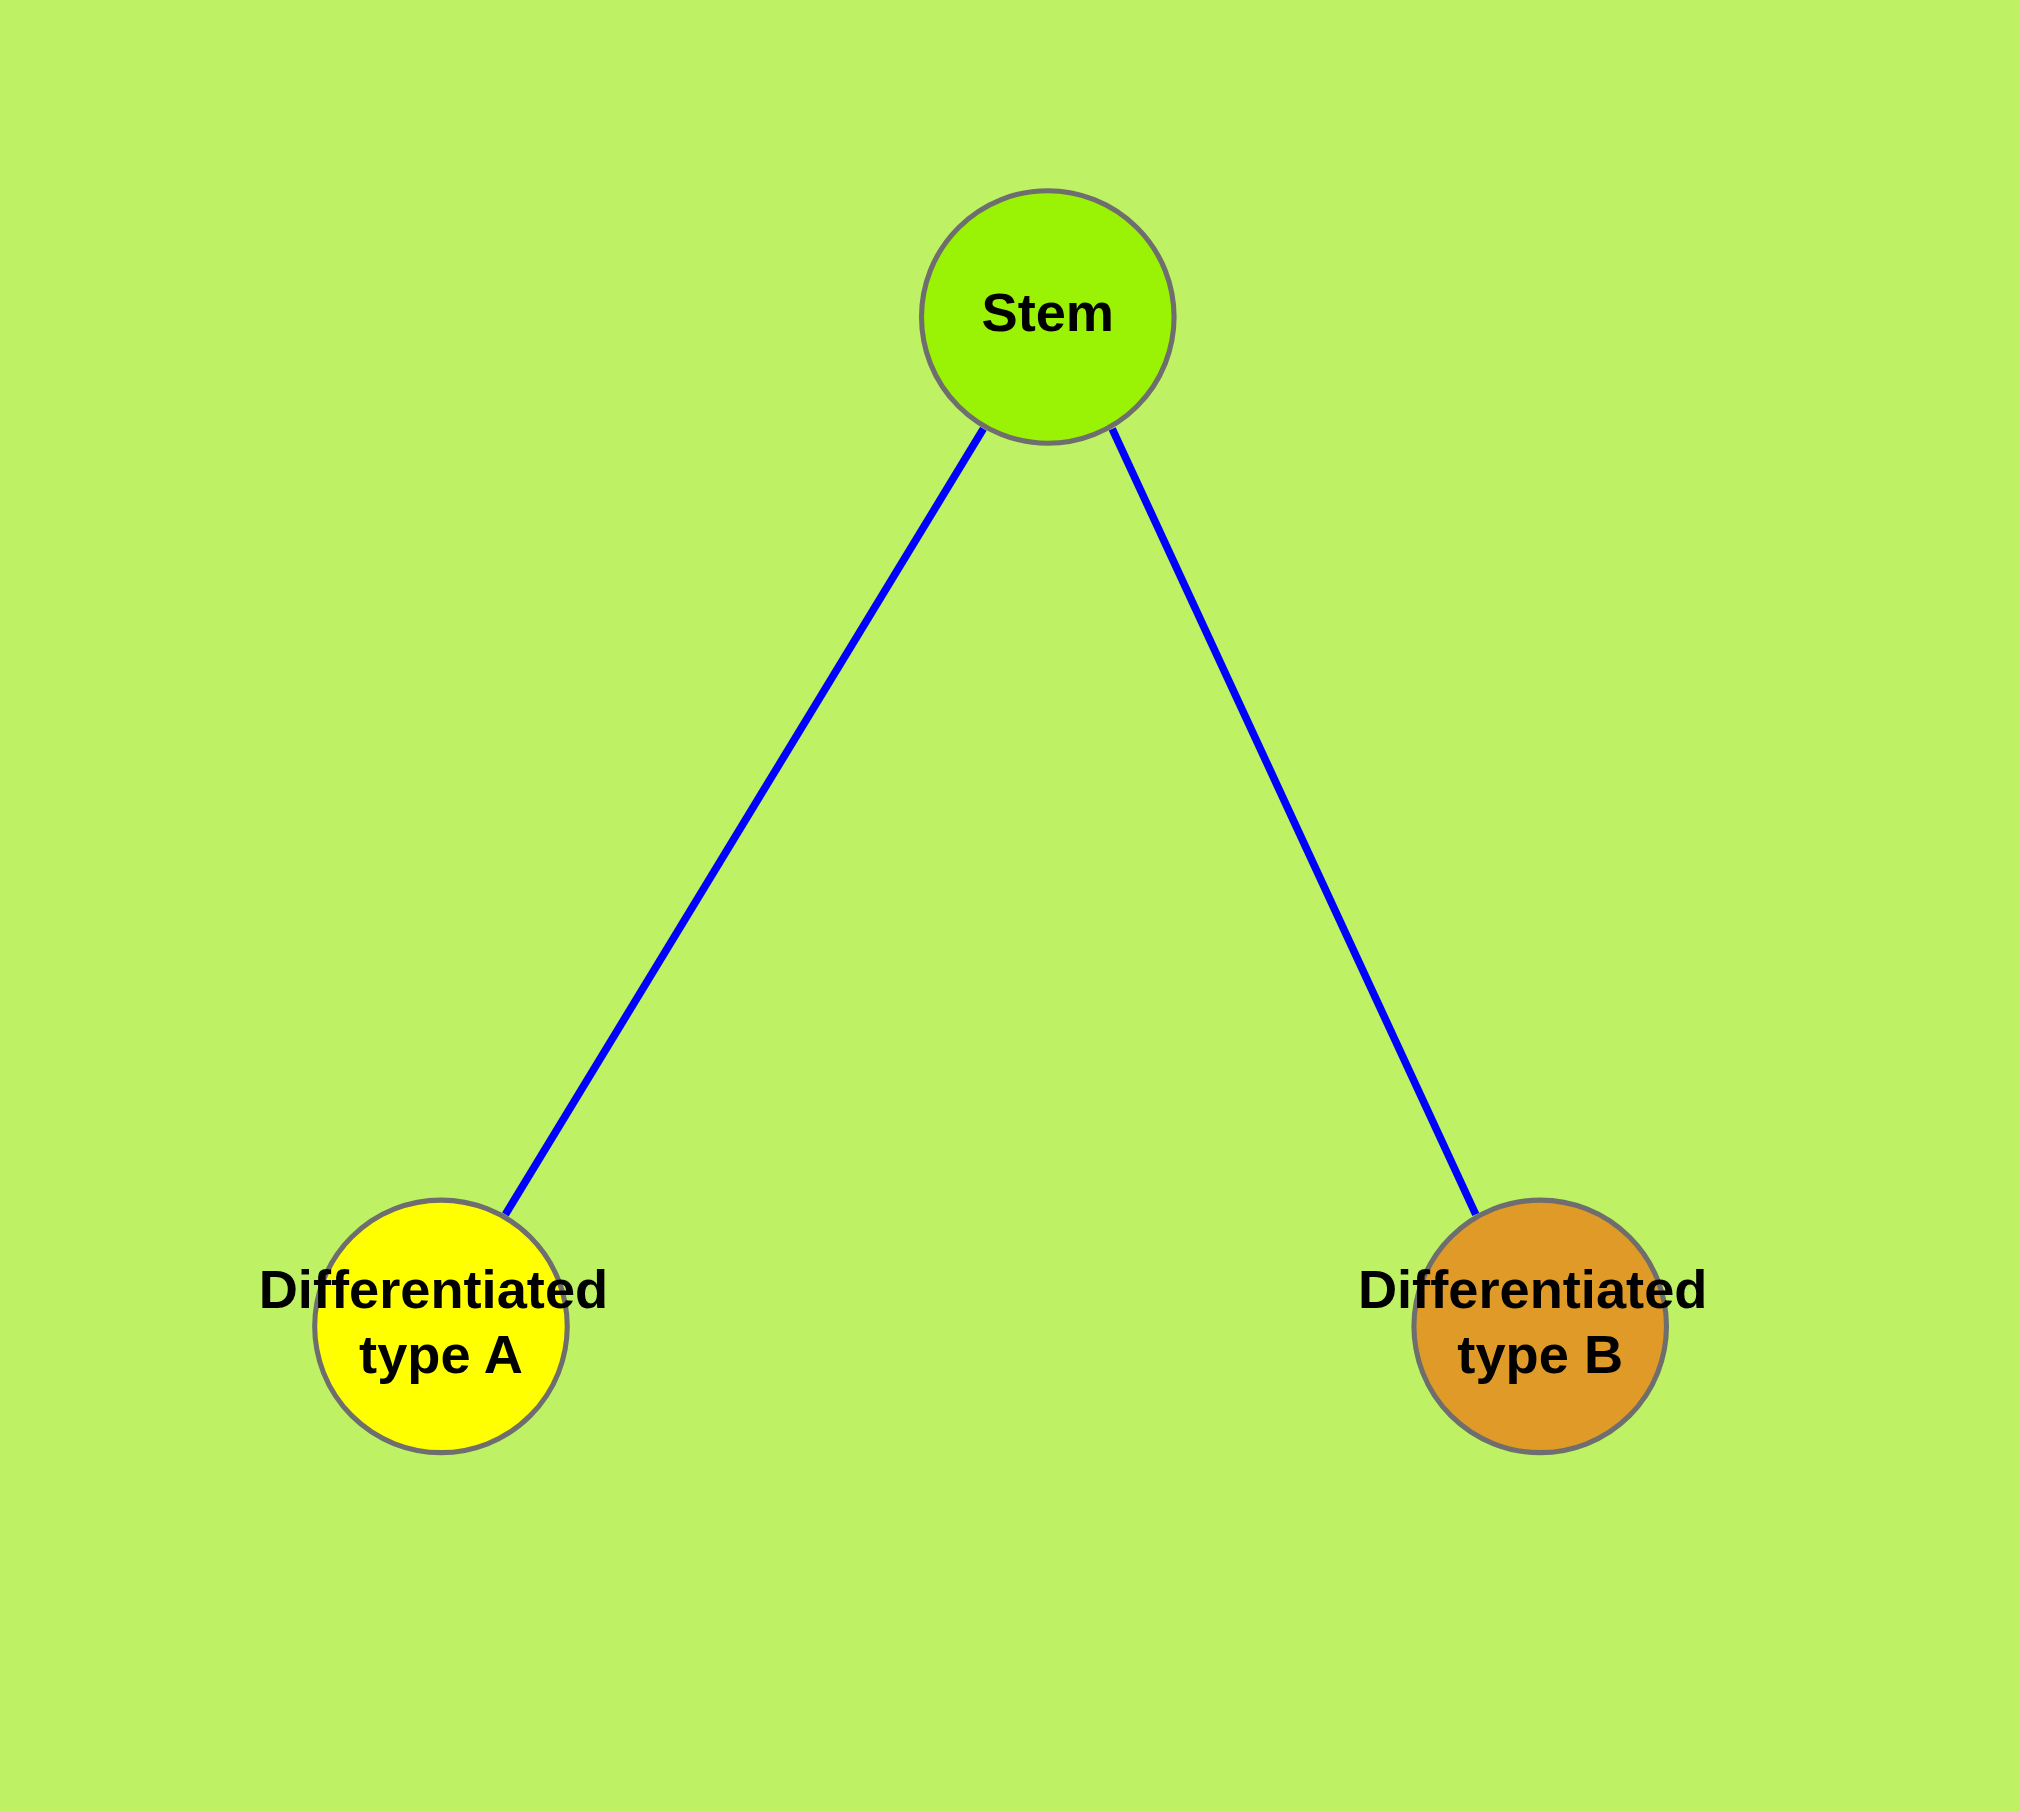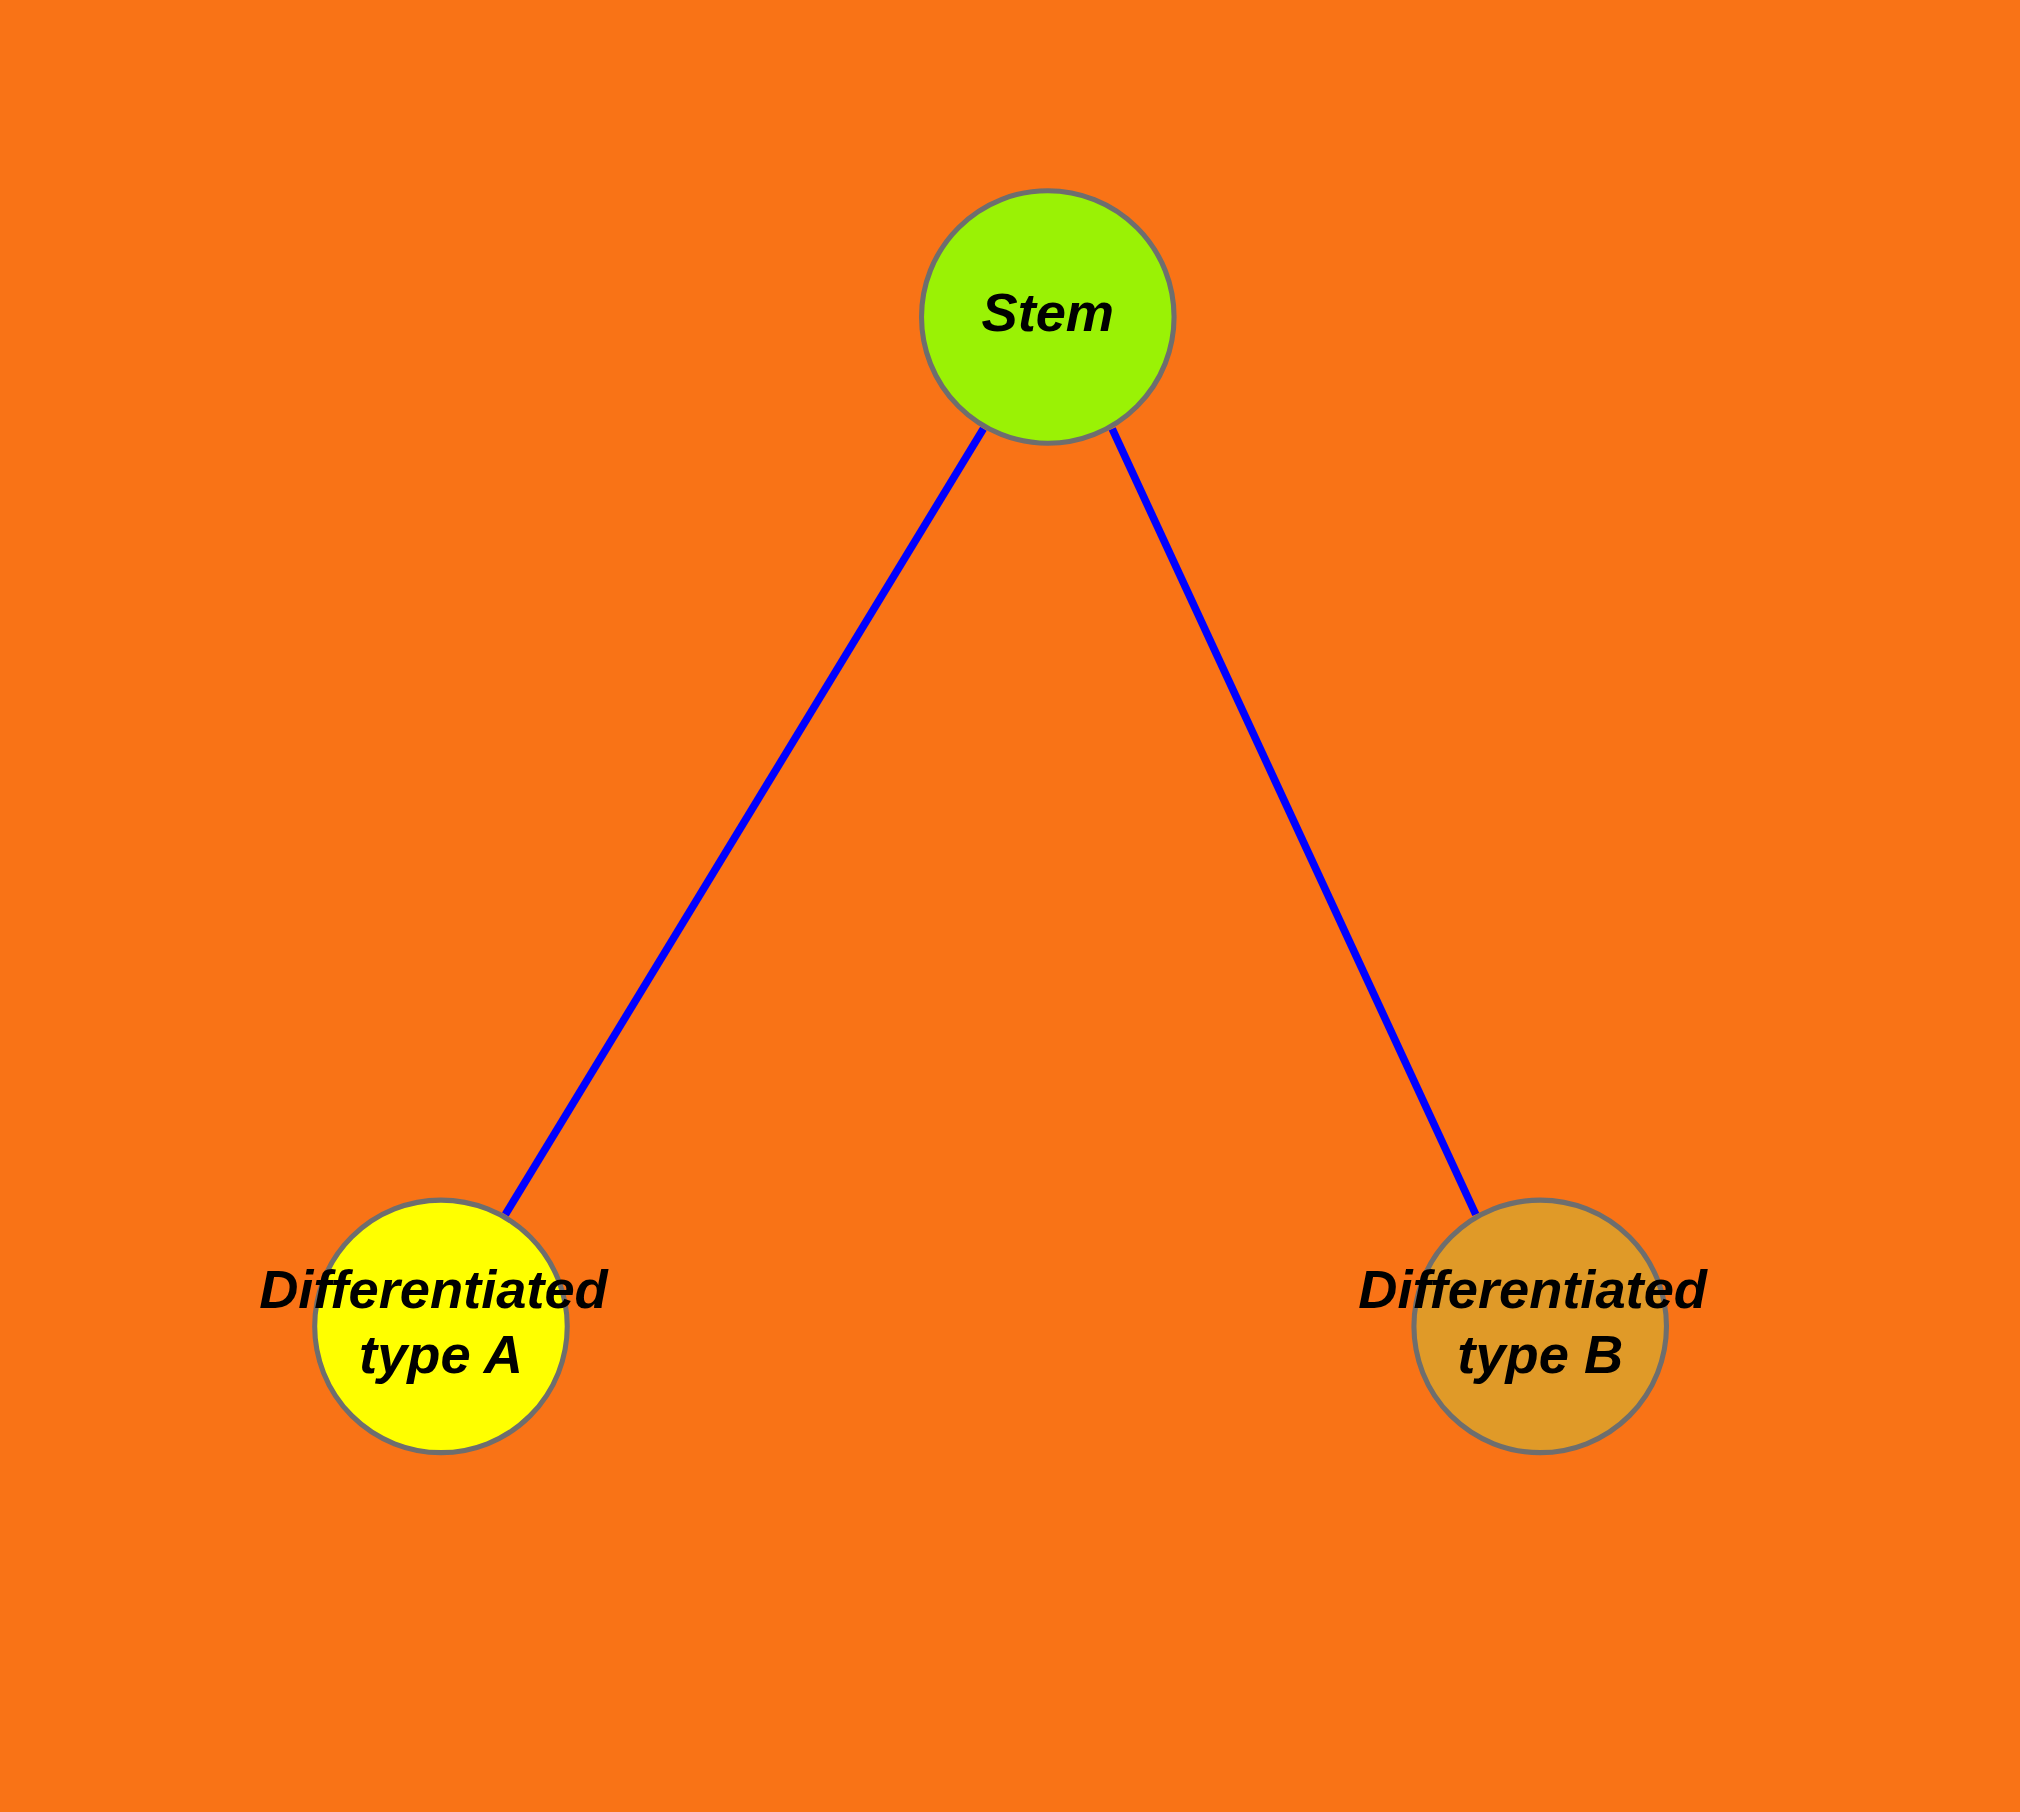--- a/index.html
+++ b/index.html
@@ -30,21 +30,21 @@
     font-size: 64px;
     fill: #000000;
     text-anchor: middle;
     dominant-baseline: middle;
     paint-order: normal;
   }
 </style>
 </head>
 <body>
 
-<div id="canvas" style="background: #f97316; font-style: italic;">
+<div id="canvas" style="background: #bef264;">
   <svg id="graph-svg" viewBox="0 0 2384 2138">
 
     <g>
       <line x1="1160" y1="506" x2="596" y2="1433" stroke="#0000ff" stroke-width="9" stroke-linecap="butt"></line>
       <line x1="1312" y1="506" x2="1741" y2="1433" stroke="#0000ff" stroke-width="9" stroke-linecap="butt"></line>
     </g>
 
     <g>
       <circle cx="520" cy="1565" r="149" fill="#ffff00" stroke="#6e6e6e" stroke-width="6"></circle>
     </g>

